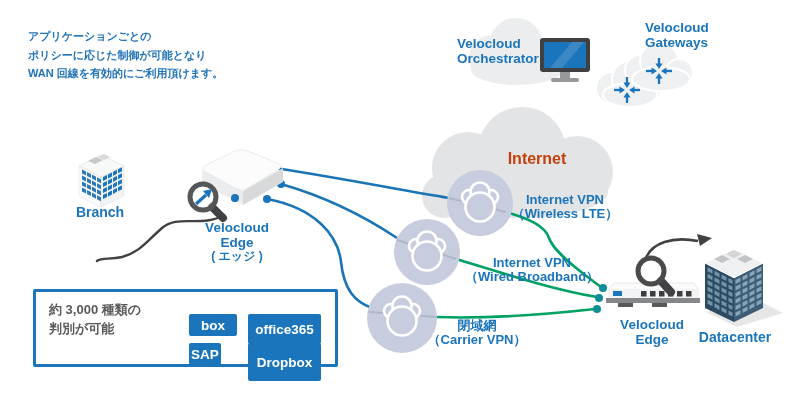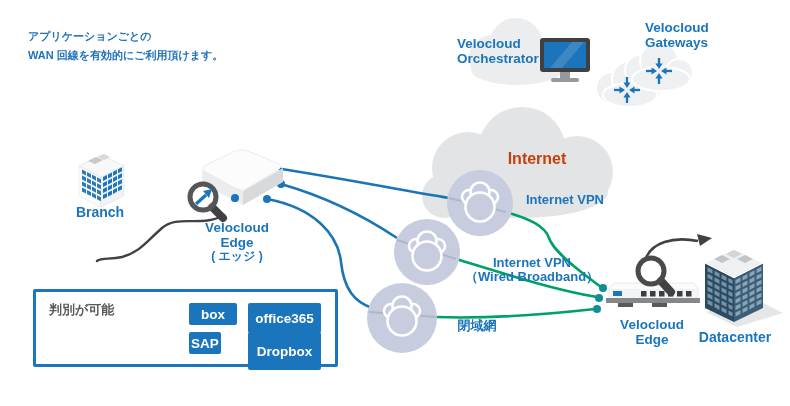--- a/index.html
+++ b/index.html
@@ -11,21 +11,21 @@
   .desc{position:absolute;left:28px;top:27px;color:#2173b9;font-size:11px;font-weight:600;
         line-height:1.7;white-space:nowrap;}
   .internet-lbl{position:absolute;color:#6d6e71;font-size:16px;font-weight:normal;}
   .link-lbl{font-size:13px;}
   .node-lbl{font-size:13.5px;}
   .panel{position:absolute;left:33px;top:289px;width:299px;height:72px;background:#ffffff;
          border:3px solid #1b75bc;border-radius:2px;}
   .panel-text{position:absolute;left:13px;top:9px;color:#58595b;font-size:13px;
               line-height:1.45;font-weight:600;white-space:nowrap;}
   .chip{position:absolute;background:#1b75bc;color:#ffffff;font-size:13.5px;font-weight:600;
-        display:flex;align-items:center;justify-content:center;border-radius:2px;}
+        display:flex;align-items:center;justify-content:center;border-radius:2px;margin-top:11px;}
   .chip-box{left:153px;top:11px;width:48px;height:22px;}
   .chip-o365{left:212px;top:11px;width:73px;height:30px;}
   .chip-sap{left:153px;top:40px;width:32px;height:22px;}
   .chip-dropbox{left:212px;top:40px;width:73px;height:38px;}
 </style>
 </head>
 <body>
 
 <div id="stage">
 
@@ -271,20 +271,21 @@
     </g>
     <polygon points="705,263 734,249 763,263 734,277.8" fill="#eef0f1" stroke="#ffffff" stroke-width="1"></polygon>
     <polygon points="714,259 722,255 730,259 722,263" fill="#c2c4c6"></polygon>
     <polygon points="726,254 734,250 742,254 734,258" fill="#d3d5d7"></polygon>
     <polygon points="737,259 745,255 753,259 745,263" fill="#c2c4c6"></polygon>
   </g>
 </svg>
 
 <div class="desc">
   <div>アプリケーションごとの</div>
+  <div>ポリシーに応じた制御が可能となり</div>
   <div>WAN 回線を有効的にご利用頂けます。</div>
 </div>
 
 <div class="lbl node-lbl" style="left:457px;top:37px;">
   <div>Velocloud</div>
   <div>Orchestrator</div>
 </div>
 
 <div class="lbl node-lbl" style="left:645px;top:21px;">
   <div>Velocloud</div>
@@ -296,40 +297,43 @@
 <div class="lbl node-lbl ctr" style="left:237px;top:221px;">
   <div>Velocloud</div>
   <div>Edge</div>
   <div style="font-size:12px;">( エッジ )</div>
 </div>
 
 <div class="internet-lbl ctr lbl" style="left:537px;top:150px;color:#c2410c;font-weight:bold;">Internet</div>
 
 <div class="lbl link-lbl ctr" style="left:565px;top:193px;">
   <div>Internet VPN</div>
+  <div>（Wireless LTE）</div>
 </div>
 
 <div class="lbl link-lbl ctr" style="left:532px;top:256px;">
   <div>Internet VPN</div>
   <div>（Wired Broadband）</div>
 </div>
 
 <div class="lbl link-lbl ctr" style="left:477px;top:319px;">
   <div>閉域網</div>
+  <div>（Carrier VPN）</div>
 </div>
 
 <div class="lbl node-lbl ctr" style="left:652px;top:318px;">
   <div>Velocloud</div>
   <div>Edge</div>
 </div>
 
 <div class="lbl node-lbl ctr" style="left:735px;top:330px;font-size:14px;">Datacenter</div>
 
 <div class="panel">
   <div class="panel-text">
+    <div>約 3,000 種類の</div>
     <div>判別が可能</div>
   </div>
   <div class="chip chip-box">box</div>
   <div class="chip chip-o365">office365</div>
   <div class="chip chip-sap">SAP</div>
   <div class="chip chip-dropbox">Dropbox</div>
 </div>
 
 </div>
 

